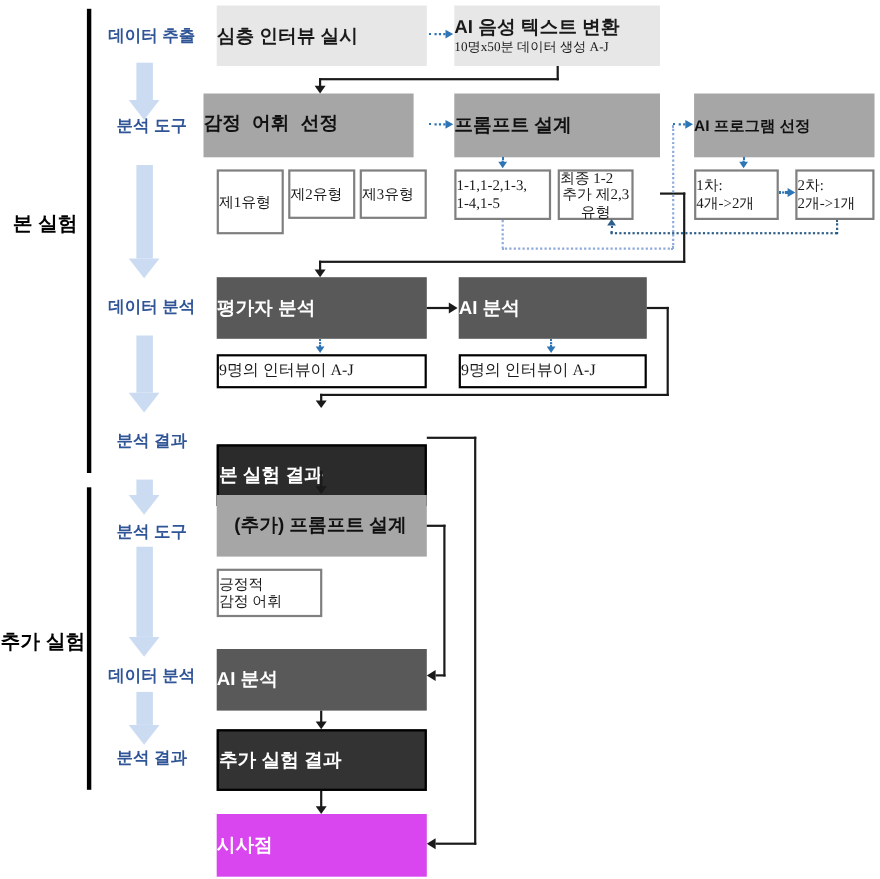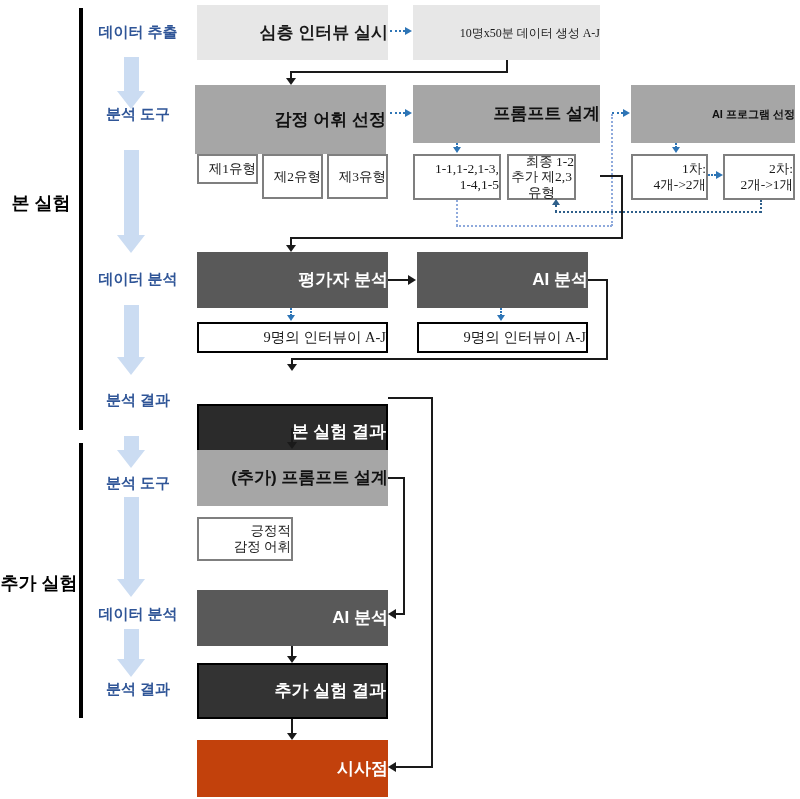--- a/index.html
+++ b/index.html
@@ -1,30 +1,30 @@
 <!DOCTYPE html>
 <html><head>
 <meta charset="utf-8">
 <style>
   html,body{margin:0;padding:0;background:#fff;}
   #canvas{position:relative;width:800px;height:799px;background:#fff;overflow:hidden;
           font-family:"Liberation Sans",sans-serif;}
   .box{position:absolute;box-sizing:border-box;display:flex;flex-direction:column;
-       align-items:flex-end;justify-content:center;text-align:center;line-height:1.15;}
+       align-items:flex-start;justify-content:center;text-align:center;line-height:1.15;}
   .light{background:#e7e7e7;color:#1a1a1a;}
   .mid{background:#a6a6a6;color:#111;}
   .dark{background:#595959;color:#fff;}
   .result{background:#2b2b2b;color:#fff;border:2px solid #000;margin-top:32px;}
   .result2{background:#333;color:#fff;border:2px solid #000;}
-  .final{background:#c2410c;color:#fff;}
+  .final{background:#d946ef;color:#fff;}
   .whitebox{background:#fff;border:2px solid #7f7f7f;color:#1a1a1a;
             font-family:"Liberation Serif",serif;}
   .blackborder{border:2px solid #000;}
   .title{font-weight:bold;font-size:17px;}
-  .title-sm{font-weight:bold;font-size:11px;margin-left:32px;}
+  .title-sm{font-weight:bold;font-size:14px;}
   .sub{font-size:12px;margin-top:2px;font-family:"Liberation Serif",serif;}
   .small{font-size:13.5px;}
   .small2{font-size:14.5px;}
   .stage{position:absolute;width:110px;text-align:center;font-weight:bold;
          font-size:15px;color:#2f5597;}
   .section-label{position:absolute;text-align:center;font-weight:bold;font-size:18px;color:#000;}
   .rail{position:absolute;width:4px;background:#000;}
   .hline{position:absolute;height:2px;background:#1a1a1a;}
   .vline{position:absolute;width:2px;background:#1a1a1a;}
   .dot-h{position:absolute;height:0;border-top:2px dotted #2e75b6;}
@@ -83,34 +83,35 @@
     </div>
   <div class="flow" style="left:117px;top:629px;height:48px;">
       <div class="stem"></div>
       <div class="head"></div>
     </div>
 
   <div class="box light" style="left:197px;top:5px;width:191px;height:55px;">
     <span class="title">심층 인터뷰 실시</span>
   </div>
   <div class="box light" style="left:413px;top:5px;width:187px;height:55px;">
+    <span class="title">AI 음성 텍스트 변환</span>
     <span class="sub">10명x50분 데이터 생성 A-J</span>
   </div>
 
-  <div class="box mid" style="left:195px;top:85px;width:191px;height:69px;">
+  <div class="box mid" style="left:185px;top:85px;width:191px;height:58px;font-family:Liberation Mono, monospace;">
     <span class="title">감정 어휘 선정</span>
   </div>
   <div class="box mid" style="left:413px;top:85px;width:187px;height:58px;">
     <span class="title">프롬프트 설계</span>
   </div>
   <div class="box mid" style="left:631px;top:85px;width:164px;height:58px;">
     <span class="title-sm">AI 프로그램 선정</span>
   </div>
 
-  <div class="box whitebox small" style="left:197px;top:154px;width:61px;height:30px;">
+  <div class="box whitebox small" style="left:197px;top:154px;width:61px;height:59px;">
     <span>제1유형</span>
   </div>
   <div class="box whitebox small" style="left:262px;top:154px;width:61px;height:45px;">
     <span>제2유형</span>
   </div>
   <div class="box whitebox small" style="left:327px;top:154px;width:61px;height:45px;">
     <span>제3유형</span>
   </div>
   <div class="box whitebox small" style="left:413px;top:154px;width:88px;height:46px;">
     <span>1-1,1-2,1-3,</span>

